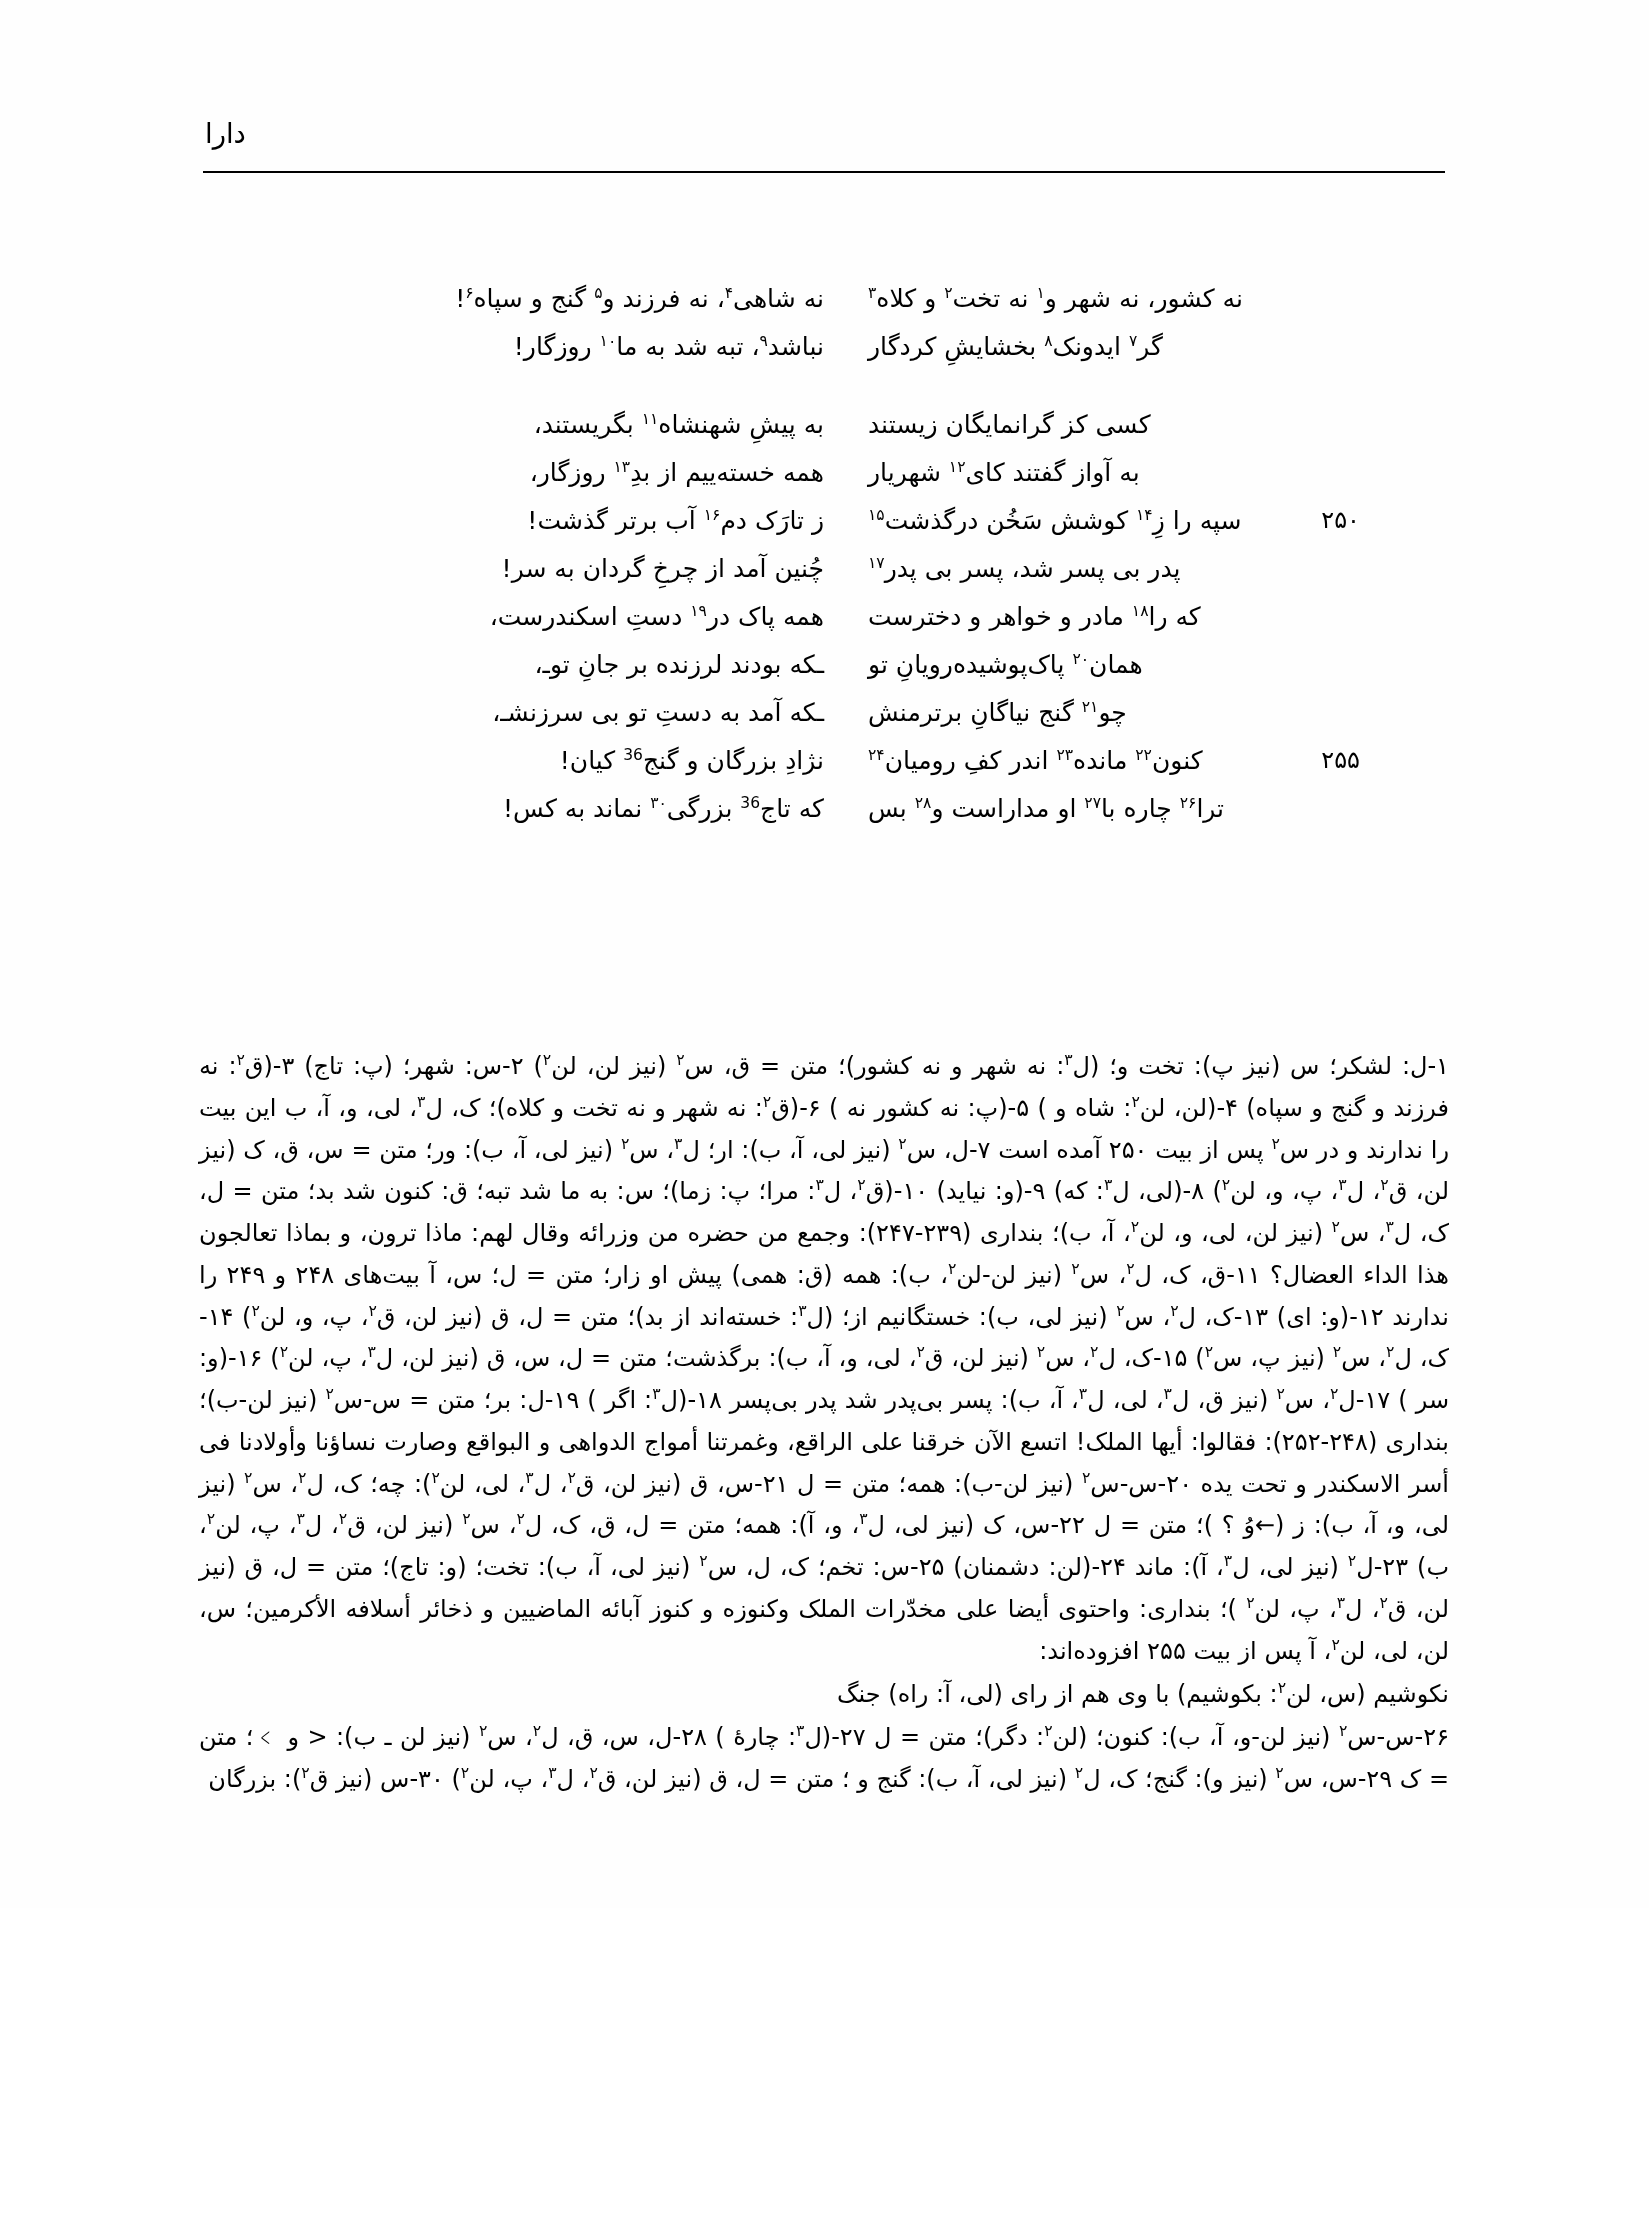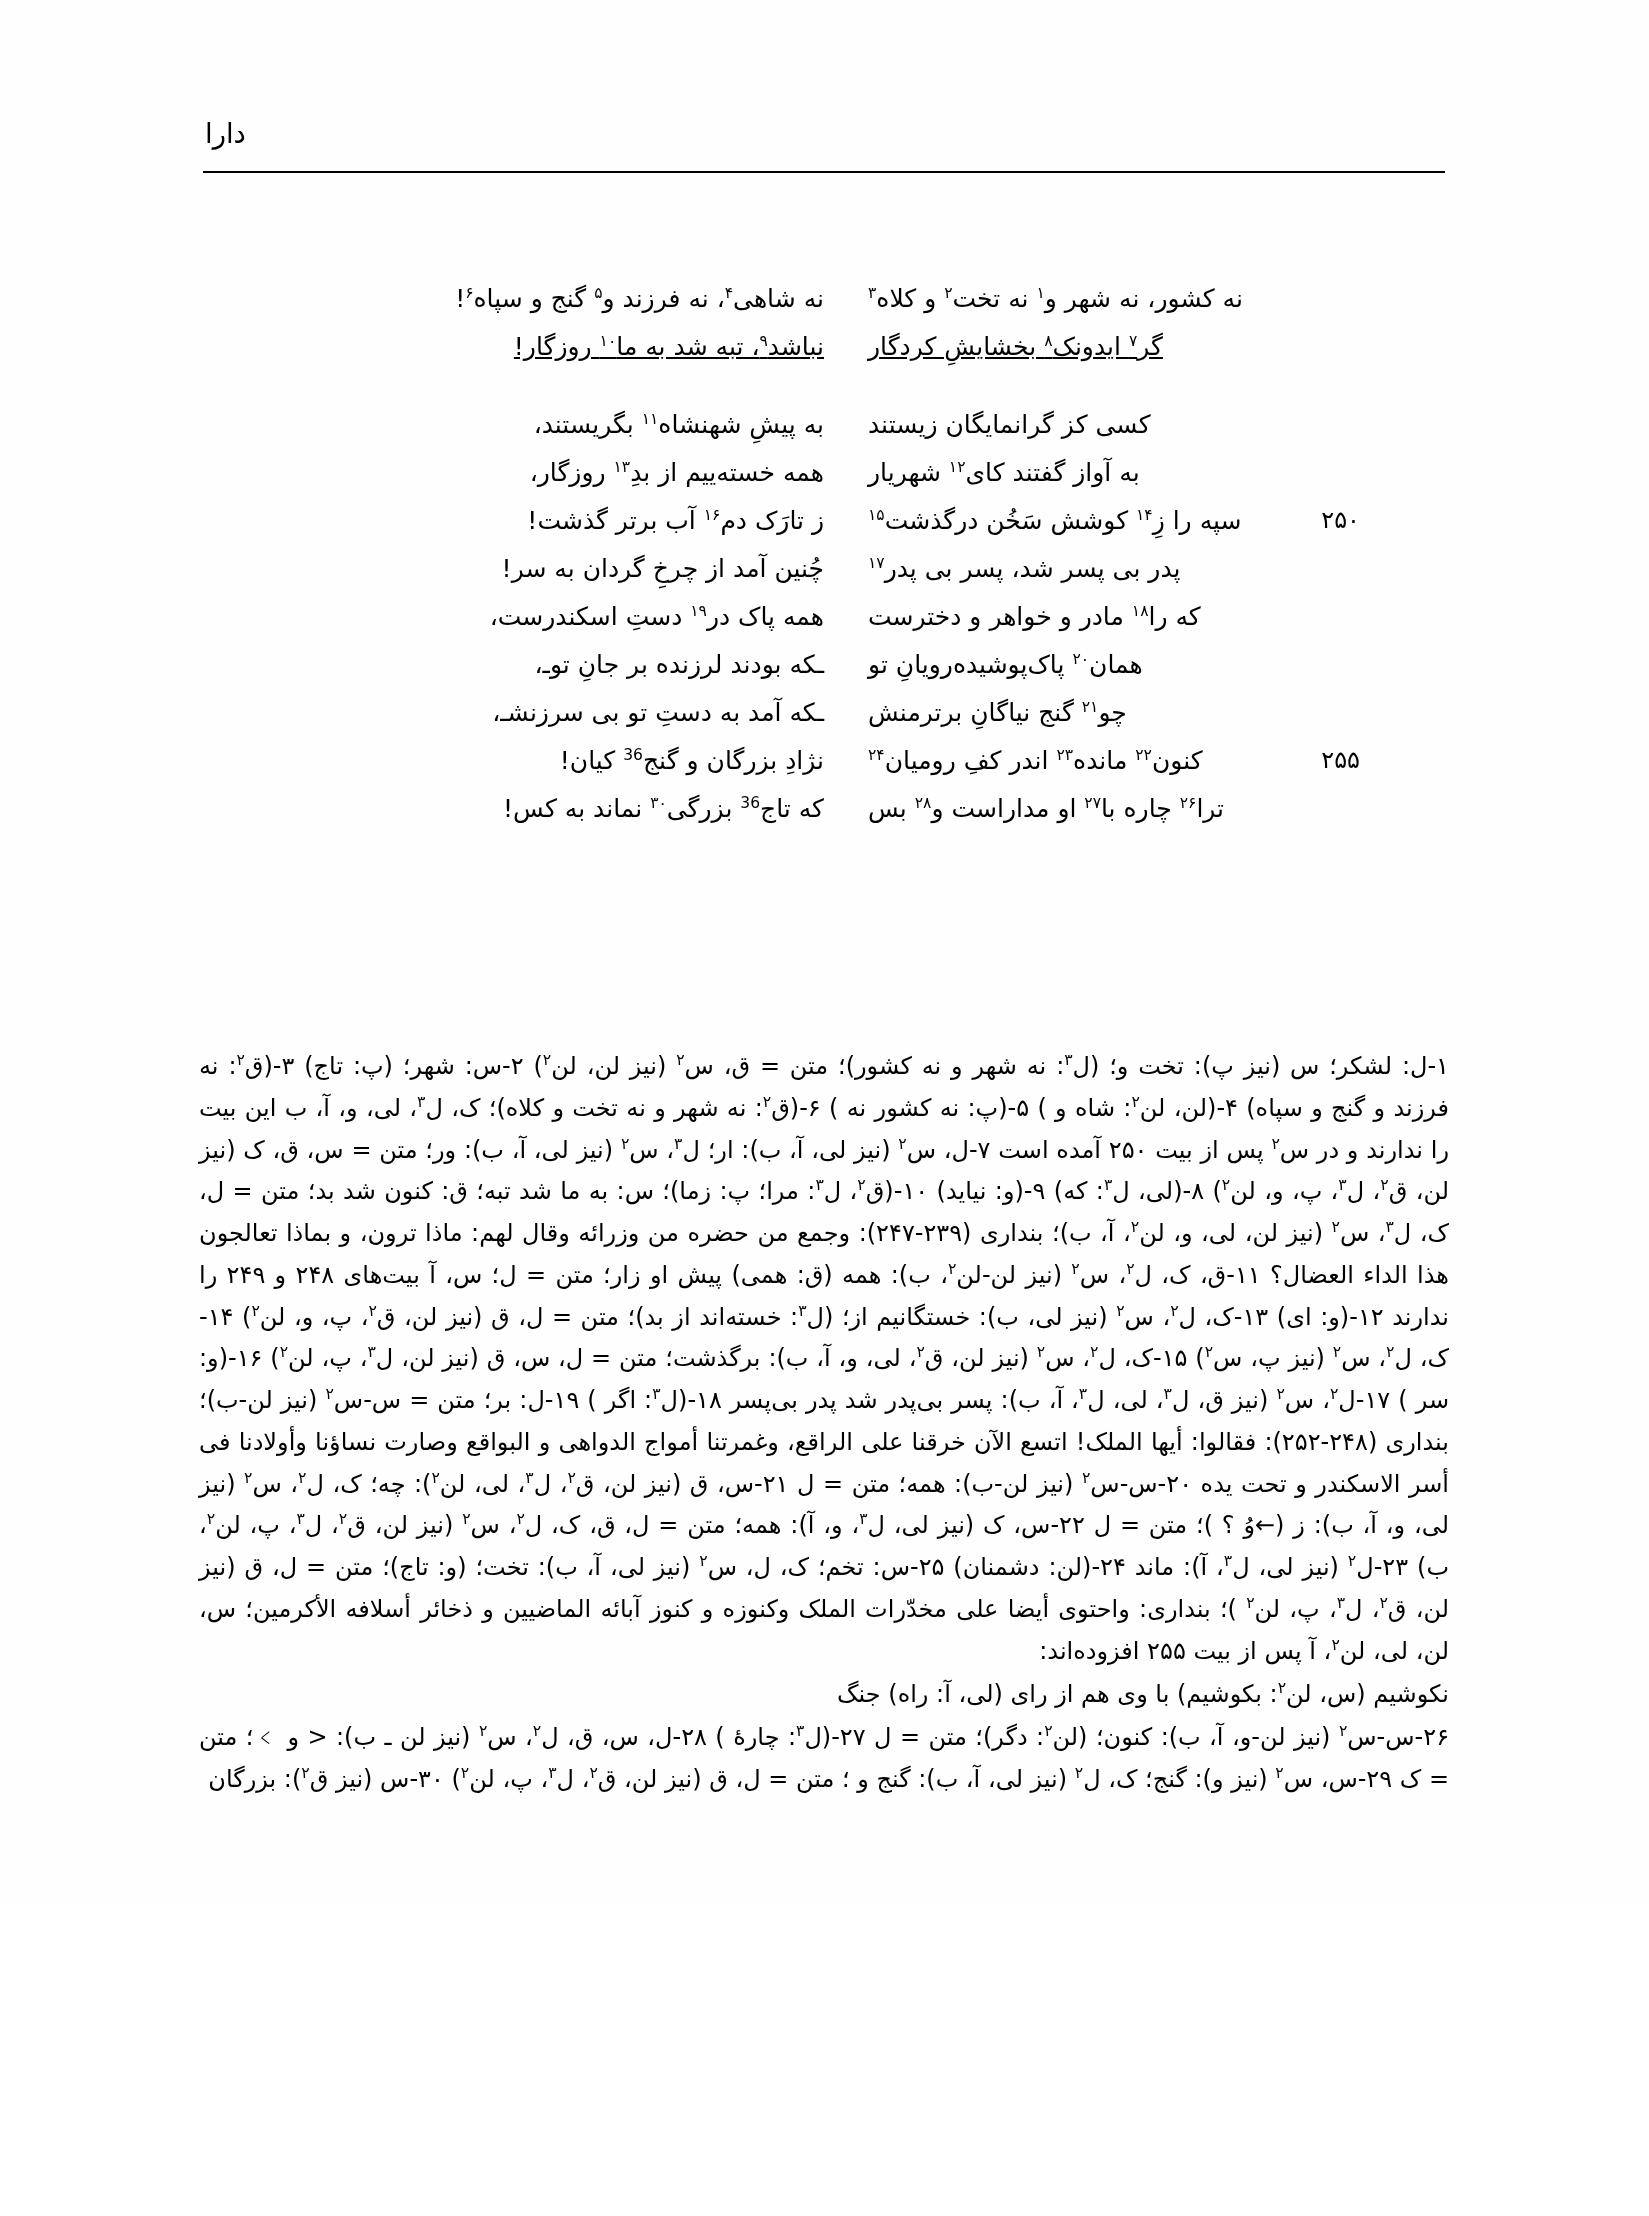--- a/index.html
+++ b/index.html
@@ -72,21 +72,21 @@
   }
   .spread {
     display: flex;
     justify-content: space-between;
   }
   .spread > span { display: inline-block; margin-left: 44px; }
   .bnum {
     font-size: 24px;
     padding-left: 12.4px;
   }
-  .rowgap td { padding-bottom: 30px; text-decoration: underline; }
+  .rowgap td { padding-bottom: 30px; }
   sup {
     font-size: 0.62em;
     vertical-align: super;
     line-height: 0;
   }
   
   .apparatus {
     position: absolute;
     top: 1046px;
     right: 200px;

